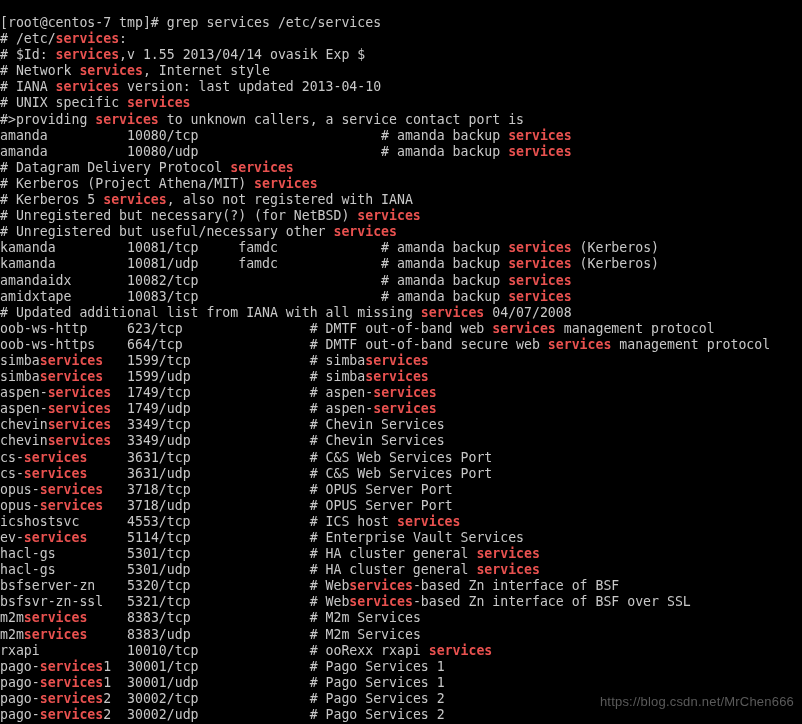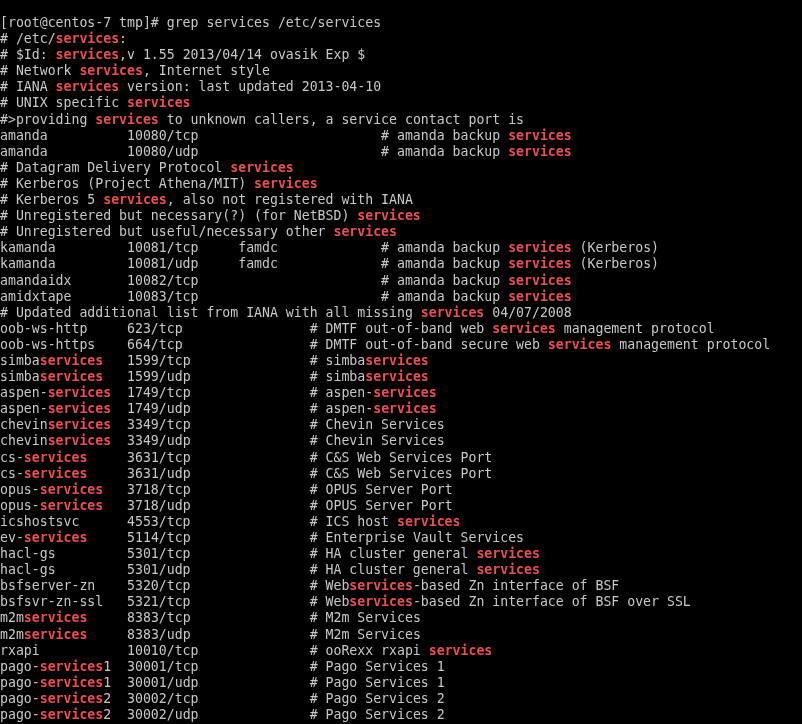--- a/index.html
+++ b/index.html
@@ -47,13 +47,14 @@
     font-size: 13px;
     letter-spacing: 0.2px;
     user-select: none;
   }
 </style>
 </head>
 <body>
 
 <div id="terminal">
   <div id="screen"><span class="ln"><span class="fg-default">[root@centos-7 tmp]# grep </span><span class="fg-default">services</span><span class="fg-default"> /etc/</span><span class="fg-default">services</span></span><span class="ln"><span class="fg-default"># /etc/</span><span class="fg-match">services</span><span class="fg-default">:</span></span><span class="ln"><span class="fg-default"># $Id: </span><span class="fg-match">services</span><span class="fg-default">,v 1.55 2013/04/14 ovasik Exp $</span></span><span class="ln"><span class="fg-default"># Network </span><span class="fg-match">services</span><span class="fg-default">, Internet style</span></span><span class="ln"><span class="fg-default"># IANA </span><span class="fg-match">services</span><span class="fg-default"> version: last updated 2013-04-10</span></span><span class="ln"><span class="fg-default"># UNIX specific </span><span class="fg-match">services</span></span><span class="ln"><span class="fg-default">#&gt;providing </span><span class="fg-match">services</span><span class="fg-default"> to unknown callers, a service contact port is</span></span><span class="ln"><span class="fg-default">amanda          10080/tcp                       # amanda backup </span><span class="fg-match">services</span></span><span class="ln"><span class="fg-default">amanda          10080/udp                       # amanda backup </span><span class="fg-match">services</span></span><span class="ln"><span class="fg-default"># Datagram Delivery Protocol </span><span class="fg-match">services</span></span><span class="ln"><span class="fg-default"># Kerberos (Project Athena/MIT) </span><span class="fg-match">services</span></span><span class="ln"><span class="fg-default"># Kerberos 5 </span><span class="fg-match">services</span><span class="fg-default">, also not registered with IANA</span></span><span class="ln"><span class="fg-default"># Unregistered but necessary(?) (for NetBSD) </span><span class="fg-match">services</span></span><span class="ln"><span class="fg-default"># Unregistered but useful/necessary other </span><span class="fg-match">services</span></span><span class="ln"><span class="fg-default">kamanda         10081/tcp     famdc             # amanda backup </span><span class="fg-match">services</span><span class="fg-default"> (Kerberos)</span></span><span class="ln"><span class="fg-default">kamanda         10081/udp     famdc             # amanda backup </span><span class="fg-match">services</span><span class="fg-default"> (Kerberos)</span></span><span class="ln"><span class="fg-default">amandaidx       10082/tcp                       # amanda backup </span><span class="fg-match">services</span></span><span class="ln"><span class="fg-default">amidxtape       10083/tcp                       # amanda backup </span><span class="fg-match">services</span></span><span class="ln"><span class="fg-default"># Updated additional list from IANA with all missing </span><span class="fg-match">services</span><span class="fg-default"> 04/07/2008</span></span><span class="ln"><span class="fg-default">oob-ws-http     623/tcp                # DMTF out-of-band web </span><span class="fg-match">services</span><span class="fg-default"> management protocol</span></span><span class="ln"><span class="fg-default">oob-ws-https    664/tcp                # DMTF out-of-band secure web </span><span class="fg-match">services</span><span class="fg-default"> management protocol</span></span><span class="ln"><span class="fg-default">simba</span><span class="fg-match">services</span><span class="fg-default">   1599/tcp               # simba</span><span class="fg-match">services</span></span><span class="ln"><span class="fg-default">simba</span><span class="fg-match">services</span><span class="fg-default">   1599/udp               # simba</span><span class="fg-match">services</span></span><span class="ln"><span class="fg-default">aspen-</span><span class="fg-match">services</span><span class="fg-default">  1749/tcp               # aspen-</span><span class="fg-match">services</span></span><span class="ln"><span class="fg-default">aspen-</span><span class="fg-match">services</span><span class="fg-default">  1749/udp               # aspen-</span><span class="fg-match">services</span></span><span class="ln"><span class="fg-default">chevin</span><span class="fg-match">services</span><span class="fg-default">  3349/tcp               # Chevin Services</span></span><span class="ln"><span class="fg-default">chevin</span><span class="fg-match">services</span><span class="fg-default">  3349/udp               # Chevin Services</span></span><span class="ln"><span class="fg-default">cs-</span><span class="fg-match">services</span><span class="fg-default">     3631/tcp               # C&amp;S Web Services Port</span></span><span class="ln"><span class="fg-default">cs-</span><span class="fg-match">services</span><span class="fg-default">     3631/udp               # C&amp;S Web Services Port</span></span><span class="ln"><span class="fg-default">opus-</span><span class="fg-match">services</span><span class="fg-default">   3718/tcp               # OPUS Server Port</span></span><span class="ln"><span class="fg-default">opus-</span><span class="fg-match">services</span><span class="fg-default">   3718/udp               # OPUS Server Port</span></span><span class="ln"><span class="fg-default">icshostsvc      4553/tcp               # ICS host </span><span class="fg-match">services</span></span><span class="ln"><span class="fg-default">ev-</span><span class="fg-match">services</span><span class="fg-default">     5114/tcp               # Enterprise Vault Services</span></span><span class="ln"><span class="fg-default">hacl-gs         5301/tcp               # HA cluster general </span><span class="fg-match">services</span></span><span class="ln"><span class="fg-default">hacl-gs         5301/udp               # HA cluster general </span><span class="fg-match">services</span></span><span class="ln"><span class="fg-default">bsfserver-zn    5320/tcp               # Web</span><span class="fg-match">services</span><span class="fg-default">-based Zn interface of BSF</span></span><span class="ln"><span class="fg-default">bsfsvr-zn-ssl   5321/tcp               # Web</span><span class="fg-match">services</span><span class="fg-default">-based Zn interface of BSF over SSL</span></span><span class="ln"><span class="fg-default">m2m</span><span class="fg-match">services</span><span class="fg-default">     8383/tcp               # M2m Services</span></span><span class="ln"><span class="fg-default">m2m</span><span class="fg-match">services</span><span class="fg-default">     8383/udp               # M2m Services</span></span><span class="ln"><span class="fg-default">rxapi           10010/tcp              # ooRexx rxapi </span><span class="fg-match">services</span></span><span class="ln"><span class="fg-default">pago-</span><span class="fg-match">services</span><span class="fg-default">1  30001/tcp              # Pago Services 1</span></span><span class="ln"><span class="fg-default">pago-</span><span class="fg-match">services</span><span class="fg-default">1  30001/udp              # Pago Services 1</span></span><span class="ln"><span class="fg-default">pago-</span><span class="fg-match">services</span><span class="fg-default">2  30002/tcp              # Pago Services 2</span></span><span class="ln"><span class="fg-default">pago-</span><span class="fg-match">services</span><span class="fg-default">2  30002/udp              # Pago Services 2</span></span><span class="ln"><span class="fg-default">[root@centos-7 tmp]# </span><span class="fg-default">_</span></span></div>
+  <div id="watermark">https://blog.csdn.net/MrChen666</div>
 </div>
 
 </body></html>

